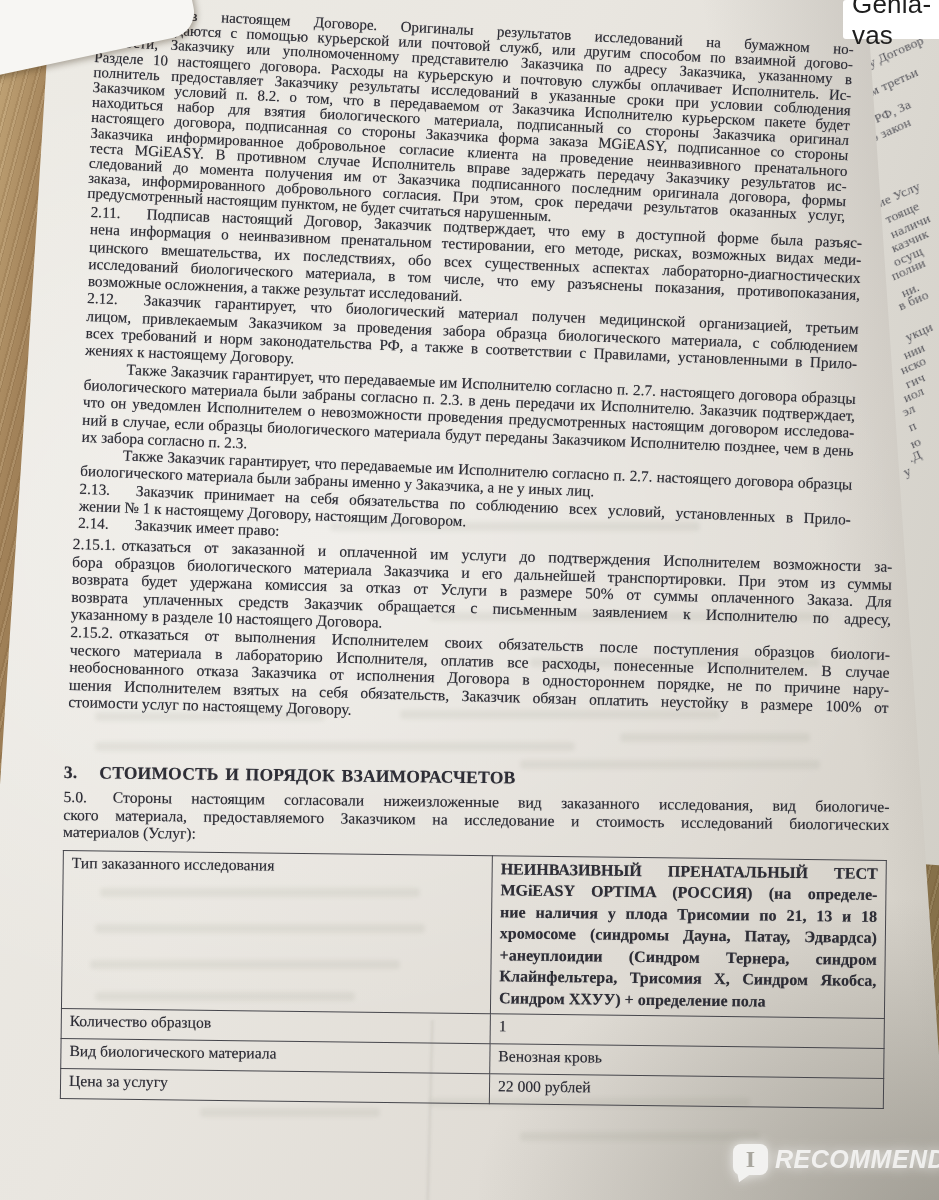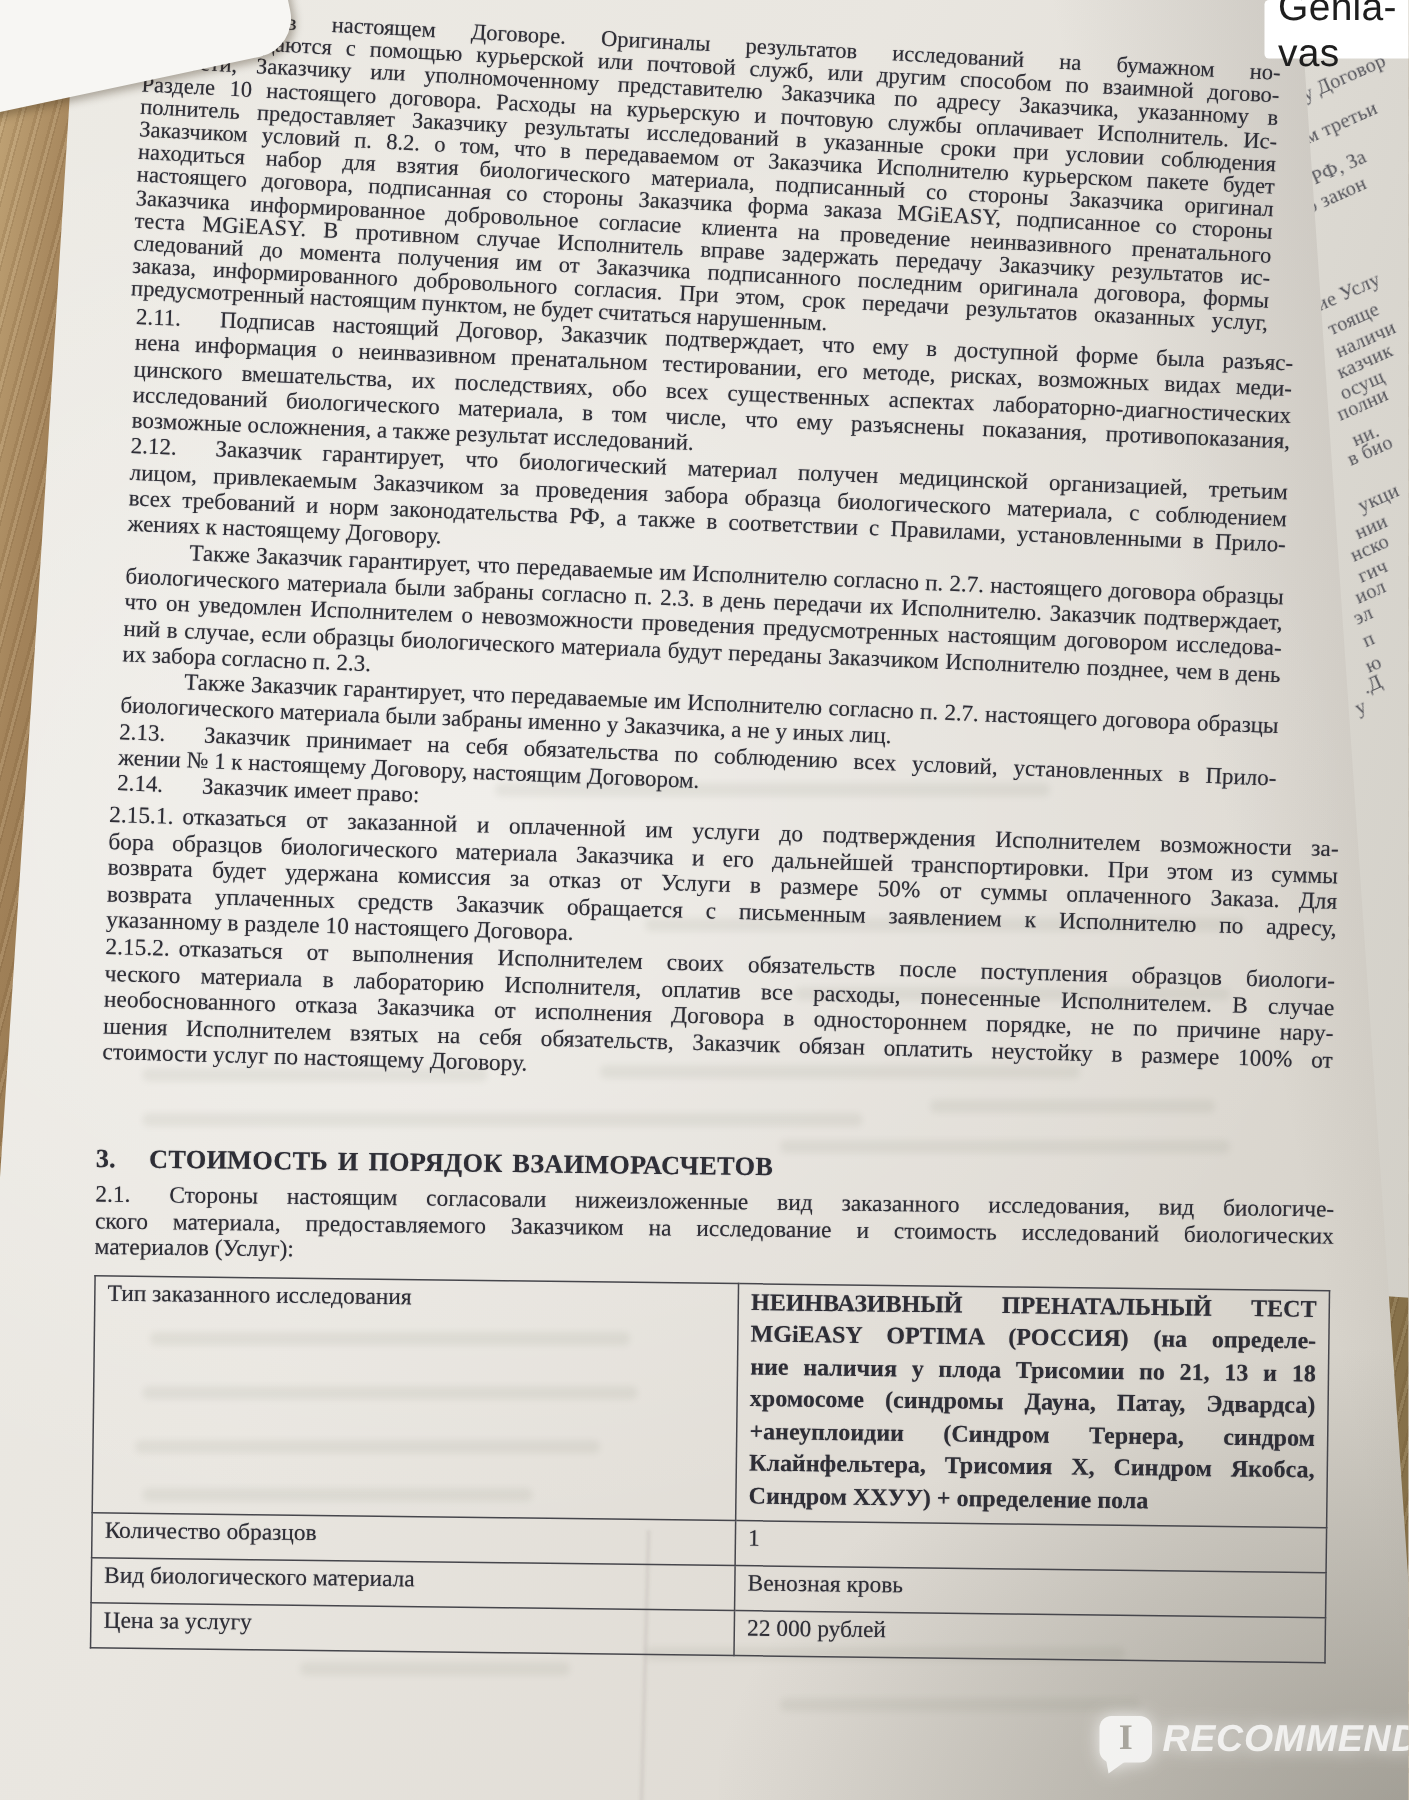--- a/index.html
+++ b/index.html
@@ -197,21 +197,21 @@
         <div class="line jf">шения Исполнителем взятых на себя обязательств, Заказчик обязан оплатить неустойку в размере 100% от</div>
         <div class="line">стоимости услуг по настоящему Договору.</div>
       </div>
     </div>
   <div class="seg" id="seg4">
     <div id="seg4-blocks">
         <div class="block heading">
           <div class="line"><span class="num gw">3.</span>СТОИМОСТЬ И ПОРЯДОК ВЗАИМОРАСЧЕТОВ</div>
         </div>
         <div class="block">
-          <div class="line jf"><span class="num gw">2.1.</span>Стороны настоящим согласовали нижеизложенные вид заказанного исследования, вид биологиче-</div>
+          <div class="line jf"><span class="num gw">5.0.</span>Стороны настоящим согласовали нижеизложенные вид заказанного исследования, вид биологиче-</div>
           <div class="line jf">ского материала, предоставляемого Заказчиком на исследование и стоимость исследований биологических</div>
           <div class="line">материалов (Услуг):</div>
         </div>
       </div>
     <table class="doc-table">
         <tbody id="tbl-body">
           <tr class="big">
             <td class="lbl">Тип заказанного исследования</td>
             <td class="val">
               <div class="line jf">НЕИНВАЗИВНЫЙ ПРЕНАТАЛЬНЫЙ ТЕСТ</div>

